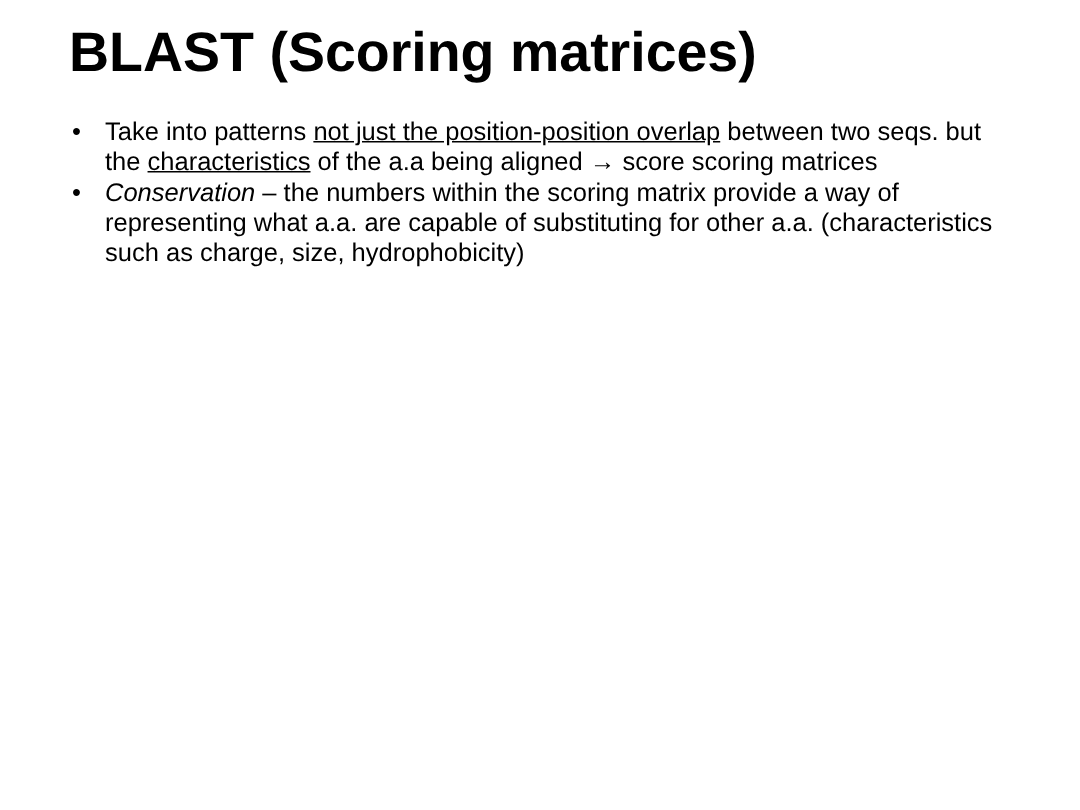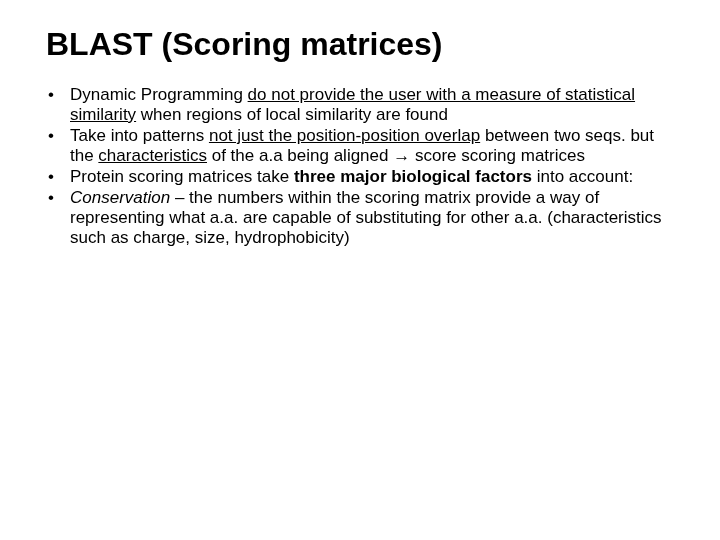--- a/index.html
+++ b/index.html
@@ -9,22 +9,22 @@
     height: 540px;
     background: #fff;
     font-family: Arial, Helvetica, sans-serif;
     color: #000;
     box-sizing: border-box;
   }
   .slide {
     padding: 14px 40px 0 40px;
   }
   .title {
-    font-size: 32px;
-    margin: 12px 0 22px 6px;
+    font-size: 37px;
+    margin: 0 0 22px 6px;
   }
   ul.bullets {
     list-style: none;
     padding: 0 8px 0 0;
     margin: 0;
   }
   ul.bullets > li {
     position: relative;
     padding-left: 30px;
     font-size: 17px;
@@ -44,24 +44,22 @@
 </style>
 </head>
 <body>
 
 <div class="slide">
   <h1 class="title">BLAST (Scoring matrices)</h1>
 
   <ul class="bullets">
 
 
-    <li><span>Dynamic Programming </span><span class="u">do not provide the user with a measure of statistical similarity</span><span> when regions of local similarity are found</span></li>
 
     <li><span>Take into patterns </span><span class="u">not just the position-position overlap</span><span> between two seqs. but the </span><span class="u">characteristics</span><span> of the a.a being aligned </span><span class="arrow">→</span><span> score scoring matrices</span></li>
 
-    <li><span>Protein scoring matrices take </span><span class="b">three major biological factors</span><span> into account:</span></li>
 
     <li><span class="bi">Conservation</span><span> – the numbers within the scoring matrix provide a way of representing what a.a. are capable of substituting for other a.a. (characteristics such as charge, size, hydrophobicity)</span></li>
 
 
 
   </ul>
 </div>
 
 </body></html>

